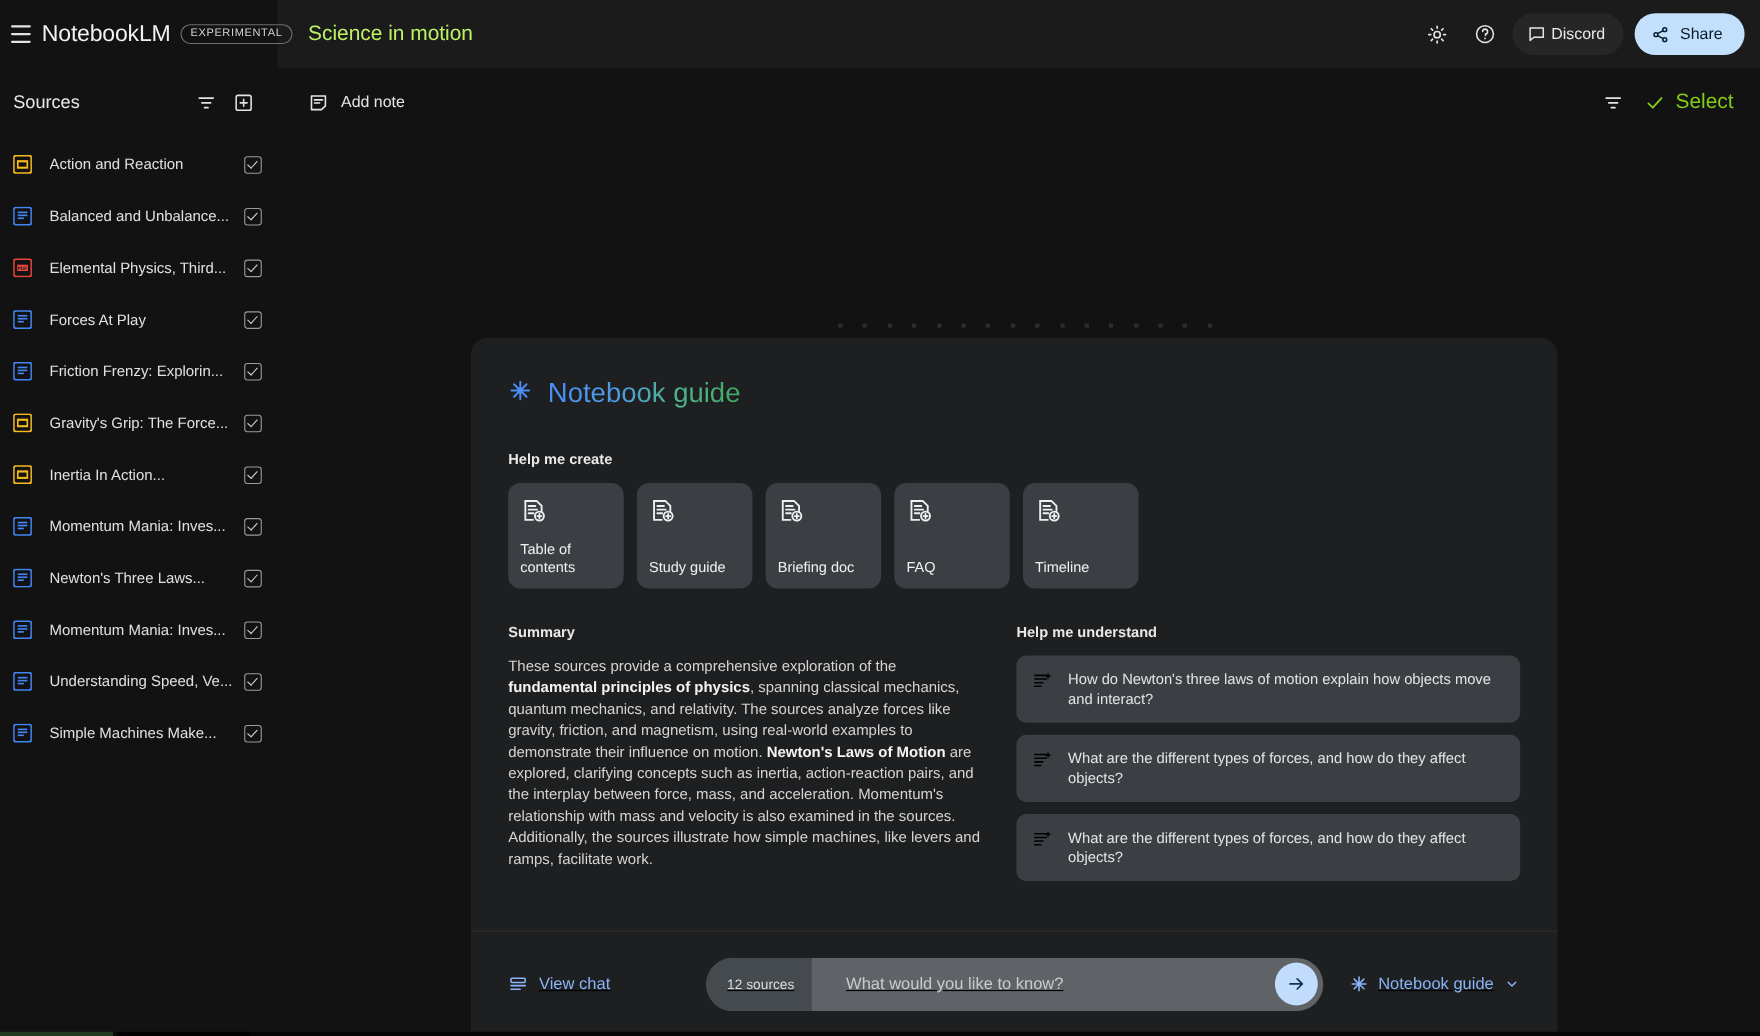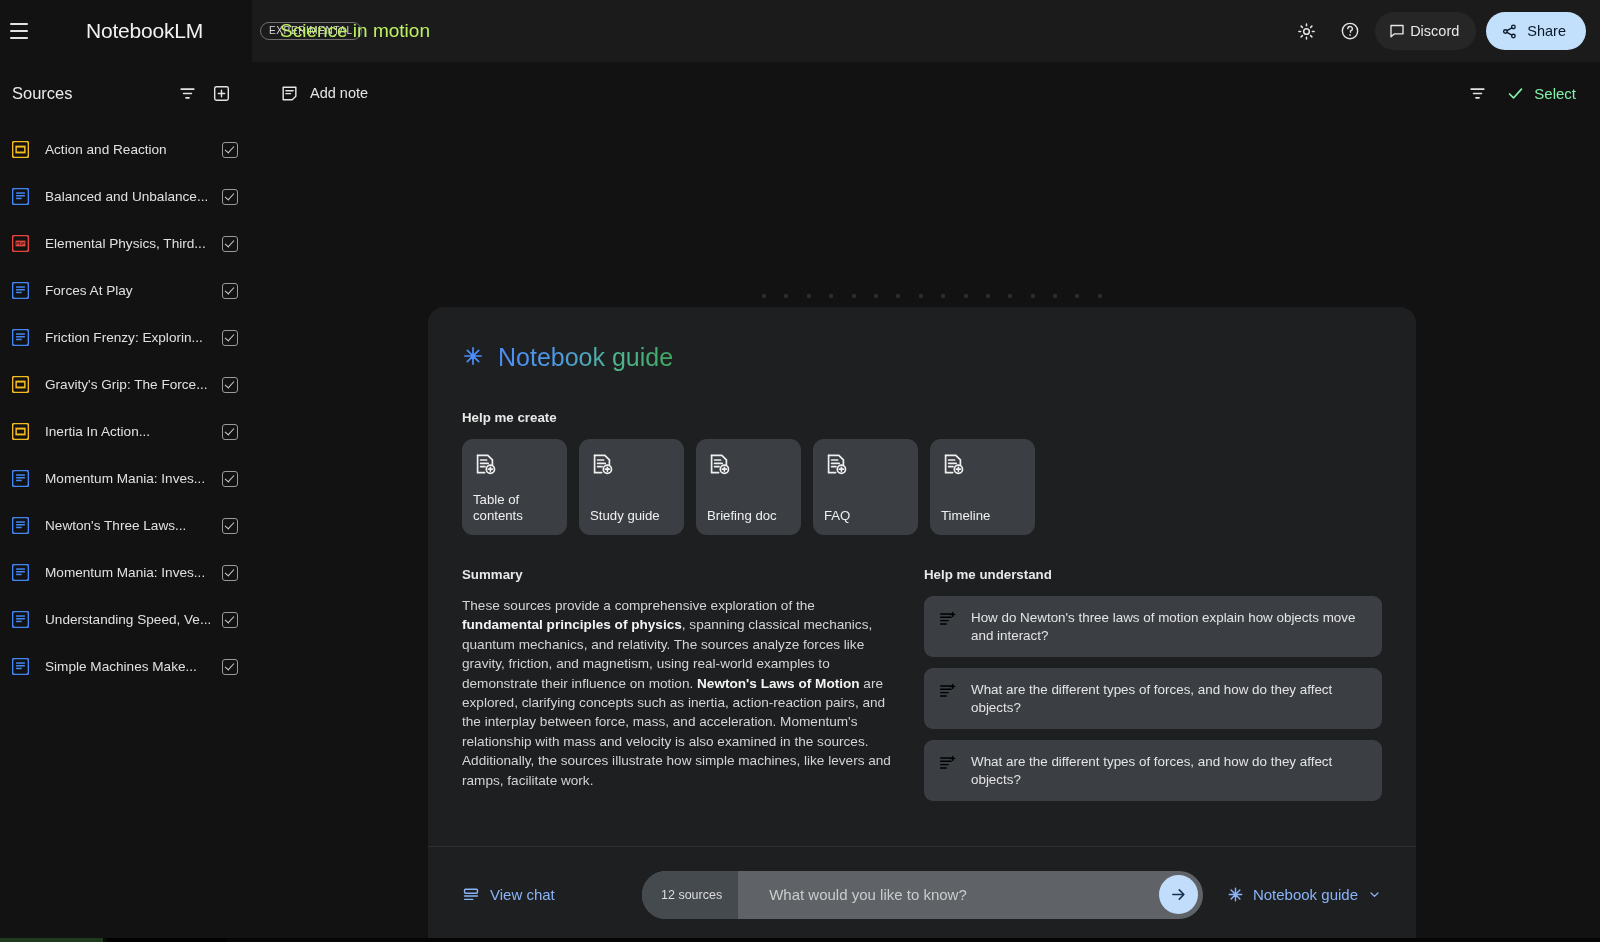--- a/index.html
+++ b/index.html
@@ -31,21 +31,20 @@
     align-items: center;
   }
   .topbar-left {
     width: 252px;
     height: 62px;
     background: #121212;
     display: flex;
     align-items: center;
     padding-left: 10px;
     flex-shrink: 0;
-    gap: 48px;
   }
   .hamburger {
     width: 40px; height: 40px;
     display: flex; flex-direction: column;
     align-items: center; justify-content: center;
     gap: 5px;
     cursor: pointer;
     border-radius: 50%;
   }
   .hamburger span {
@@ -207,22 +206,22 @@
     font-size: 14.5px;
     cursor: pointer;
     white-space: nowrap;
   }
   .toolbar-spacer { flex: 1; }
   .select-btn {
     display: flex; align-items: center; gap: 9px;
     height: 38px;
     padding: 0 12px;
     border-radius: 19px;
-    color: #86efac;
-    font-size: 15px;
+    color: #84cc16;
+    font-size: 19px;
     cursor: pointer;
     white-space: nowrap;
   }
 
   
   .ghost-row {
     position: absolute;
     top: 228px; left: 510px;
     width: 340px;
     height: 12px;
@@ -330,20 +329,21 @@
   }
 
   
   .guide-foot {
     height: 96px;
     border-top: 1px solid #2e2f30;
     display: flex;
     align-items: center;
     padding: 0 34px;
     flex-shrink: 0;
+    text-decoration: underline;
   }
   .viewchat {
     display: flex; align-items: center; gap: 10px;
     color: #8ab4f8;
     font-size: 15px;
     cursor: pointer;
     white-space: nowrap;
     width: 180px;
   }
   .composer {

